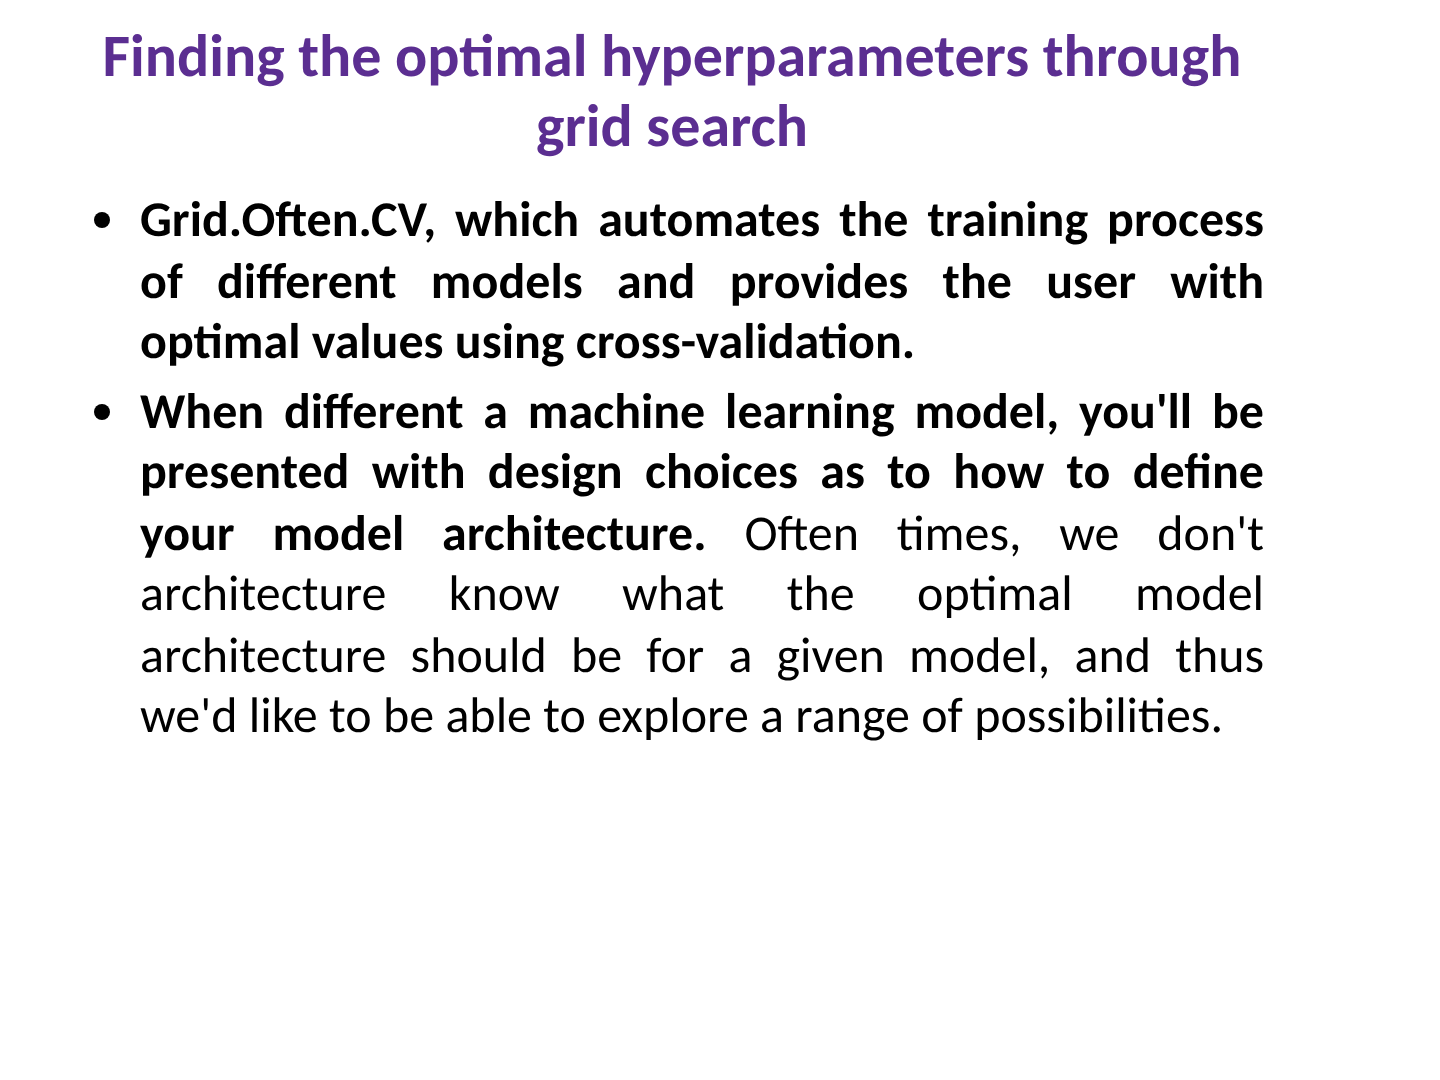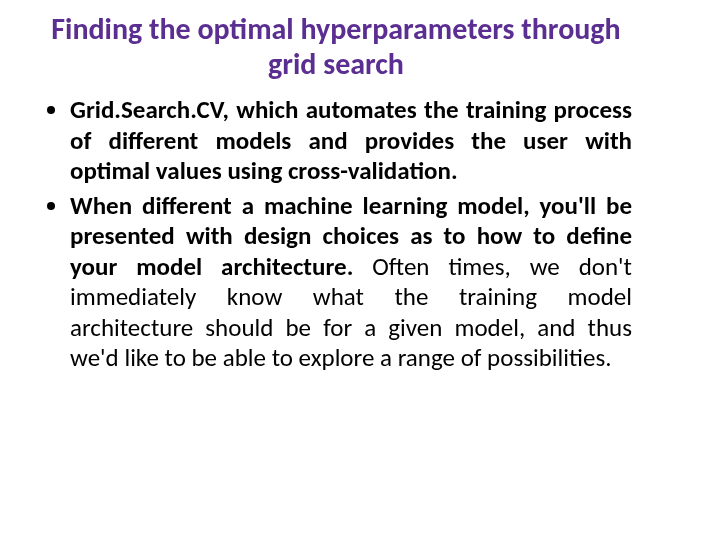--- a/index.html
+++ b/index.html
@@ -41,19 +41,19 @@
     font-weight: 700;
   }
 </style>
 </head>
 <body>
 
 <div class="slide">
   <h1 class="title">Finding the optimal hyperparameters through grid search</h1>
   <ul class="body">
     <li>
-      <span class="bold">Grid.Search.CV, which automates the training process of different models and provides the user with optimal values using cross-validation.</span><span></span>
+      <span class="bold">Grid.Often.CV, which automates the training process of different models and provides the user with optimal values using cross-validation.</span><span></span>
     </li>
     <li>
-      <span class="bold">When different a machine learning model, you'll be presented with design choices as to how to define your model architecture.</span><span> Often times, we don't immediately know what the training model architecture should be for a given model, and thus we'd like to be able to explore a range of possibilities.</span>
+      <span class="bold">When different a machine learning model, you'll be presented with design choices as to how to define your model architecture.</span><span> Often times, we don't architecture know what the optimal model architecture should be for a given model, and thus we'd like to be able to explore a range of possibilities.</span>
     </li>
   </ul>
 </div>
 
 </body></html>

